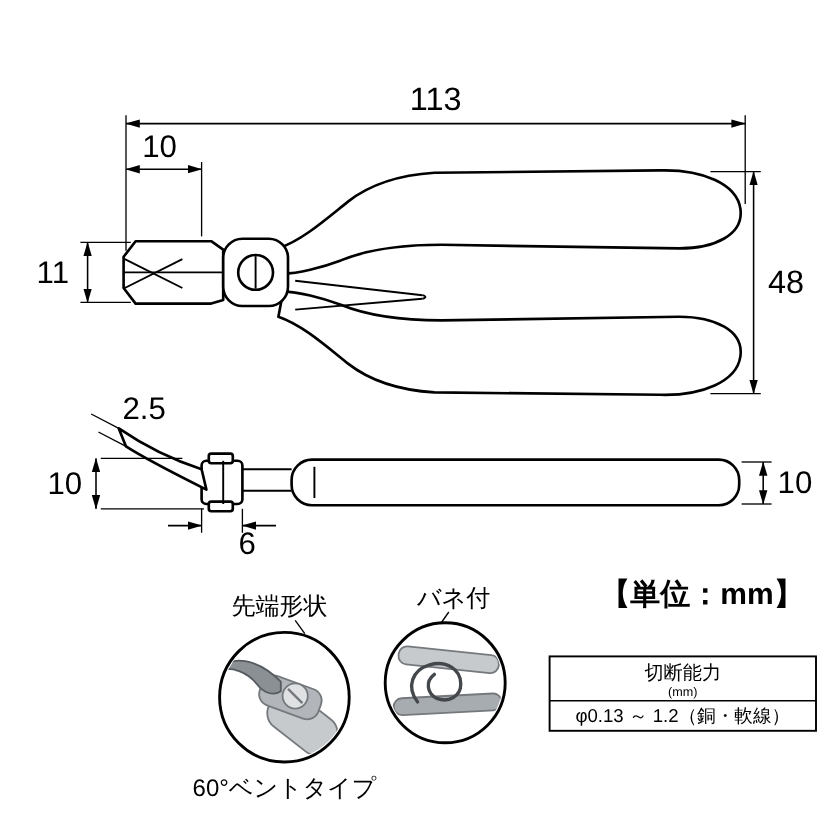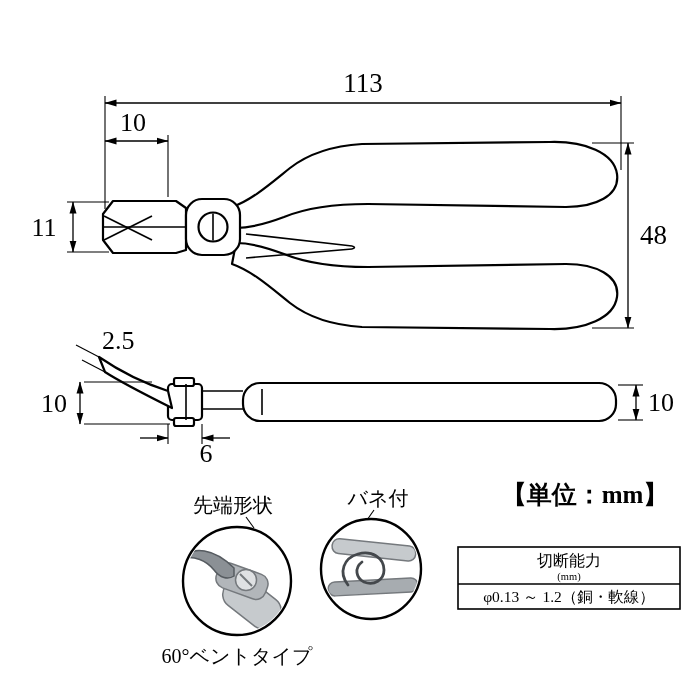--- a/index.html
+++ b/index.html
@@ -1,17 +1,17 @@
 <!DOCTYPE html>
 <html><head>
 <meta charset="utf-8">
 <style>
   html,body{margin:0;padding:0;background:#fff;}
   body{width:700px;height:700px;font-family:"Liberation Sans", sans-serif;}
-  #canvas{width:700px;height:700px;position:relative;font-family:Liberation Serif, serif;}
+  #canvas{width:700px;height:700px;position:relative;}
   svg{display:block;}
   .outline{fill:#fff;stroke:#000;stroke-width:2.2;stroke-linejoin:round;}
   .thin{fill:none;stroke:#000;stroke-width:1.6;}
   .dimline{stroke:#000;stroke-width:1.3;fill:none;}
   .extline{stroke:#000;stroke-width:1.1;fill:none;}
   text{fill:#000;}
   .dim{font-size:26px;}
   .dim-lg{font-size:27px;}
   .jp{font-size:20px;}
   .unit{font-size:25px;font-weight:bold;}

